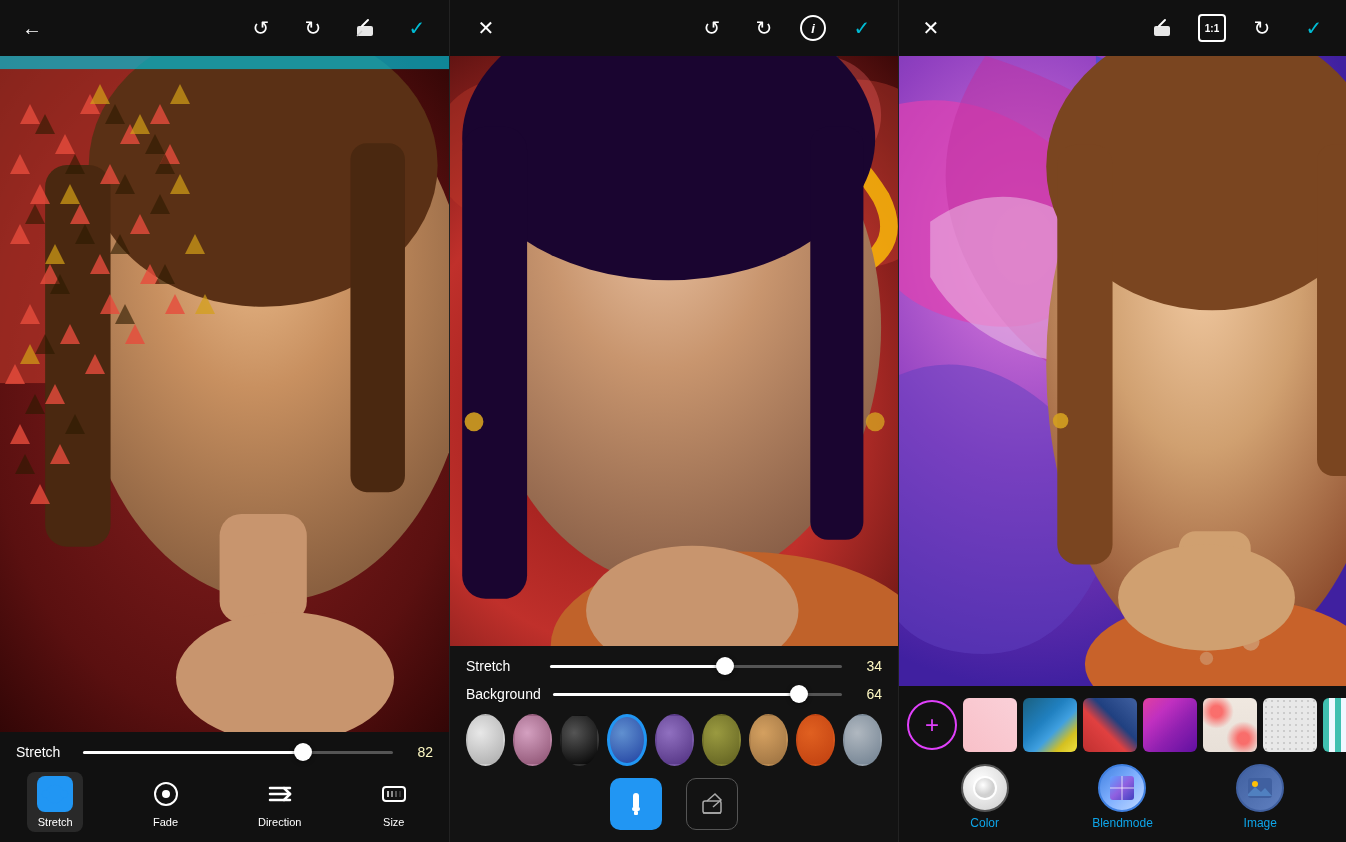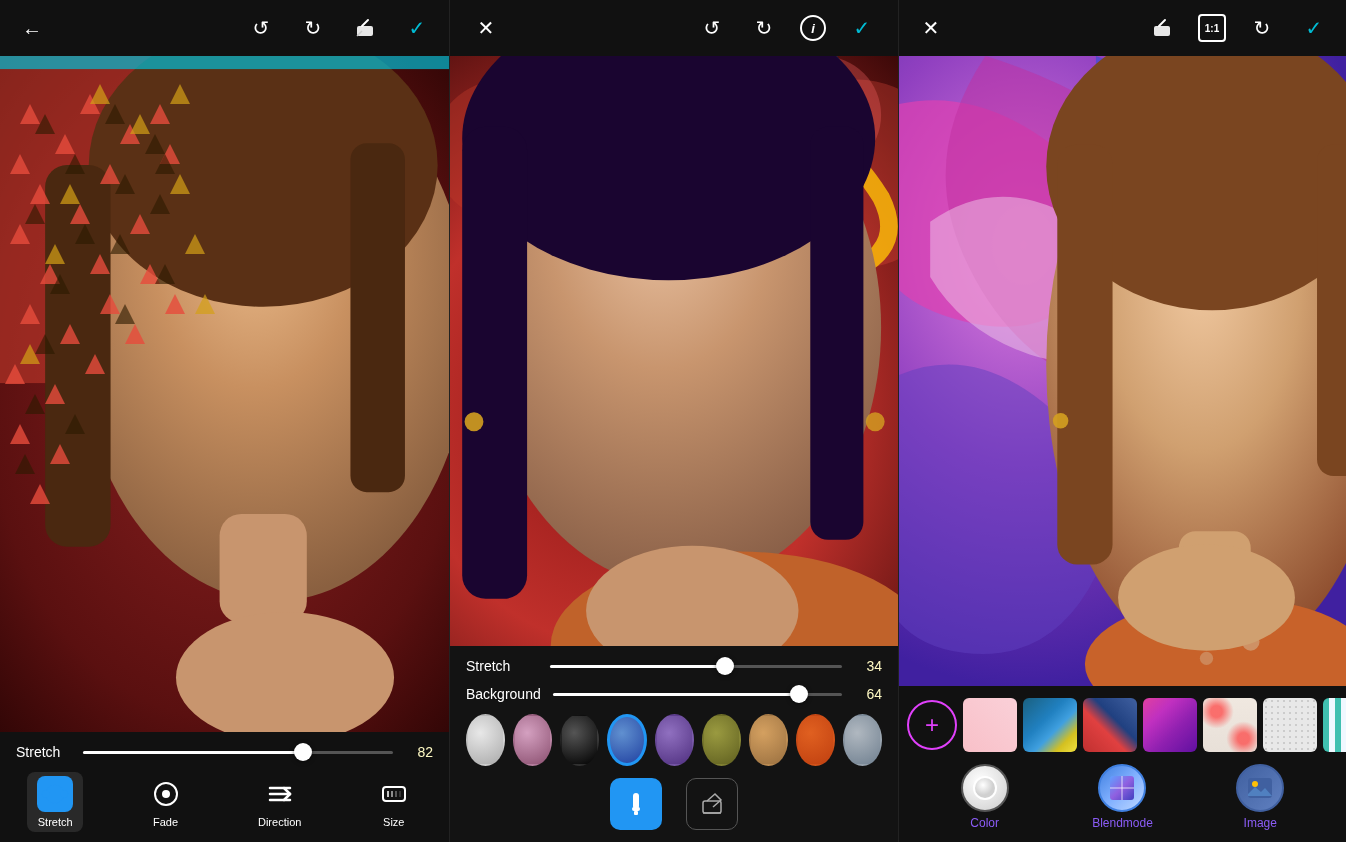--- a/index.html
+++ b/index.html
@@ -395,21 +395,21 @@
       background: linear-gradient(135deg, #4080e0 0%, #80b0ff 50%, #c0d8ff 100%);
       border: 2px solid #4080e0;
     }
 
     .type-icon.image {
       background: linear-gradient(135deg, #4060a0 0%, #6080c0 100%);
       border: 2px solid #4060a0;
     }
 
     .type-label {
-      color: #8b5cf6;
+      color: #0ea5e9;
       font-size: 12px;
     }
 
     
     .portrait-svg {
       position: absolute;
       top: 0; left: 0;
       width: 100%;
       height: 100%;
     }

